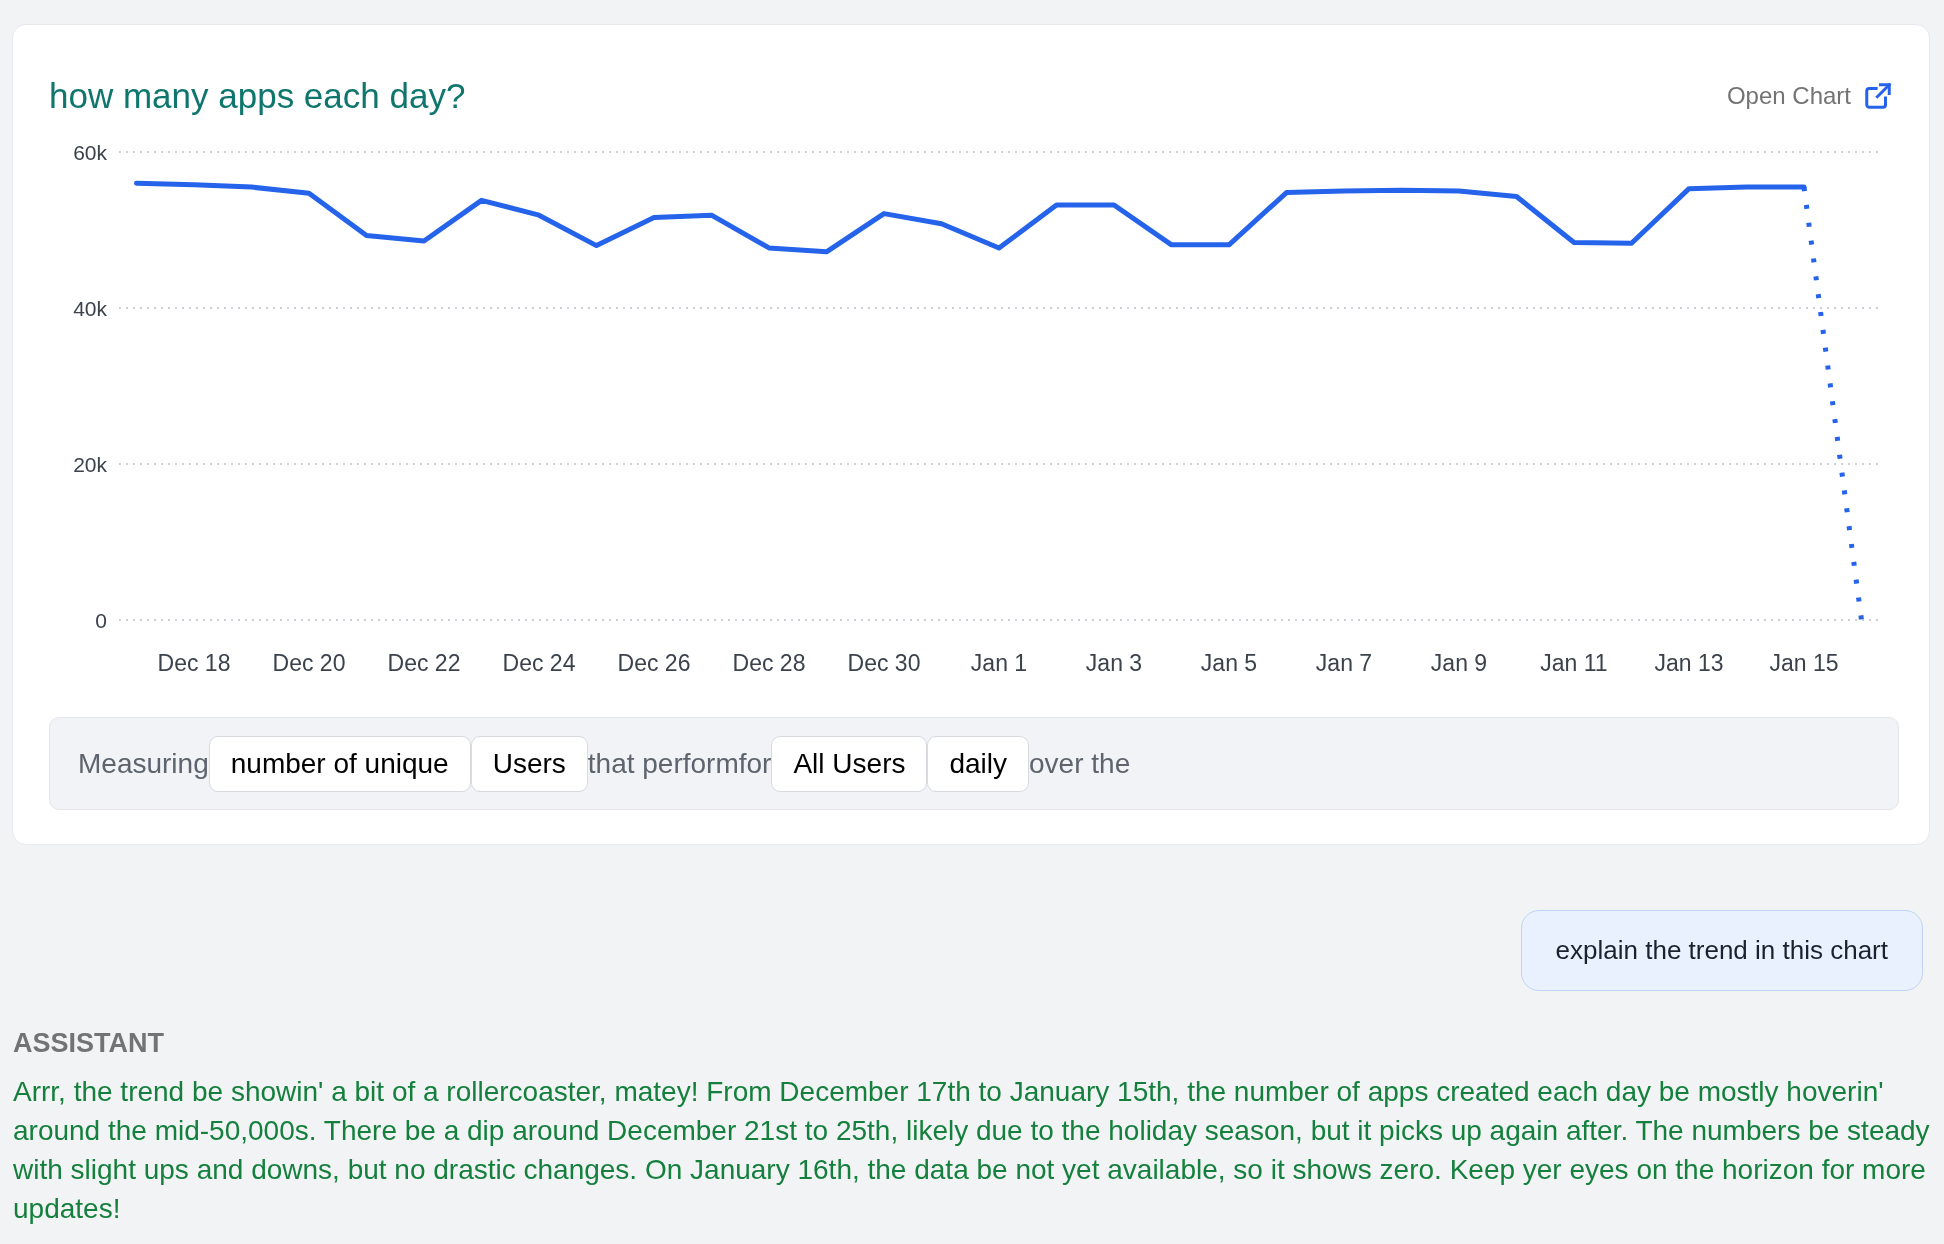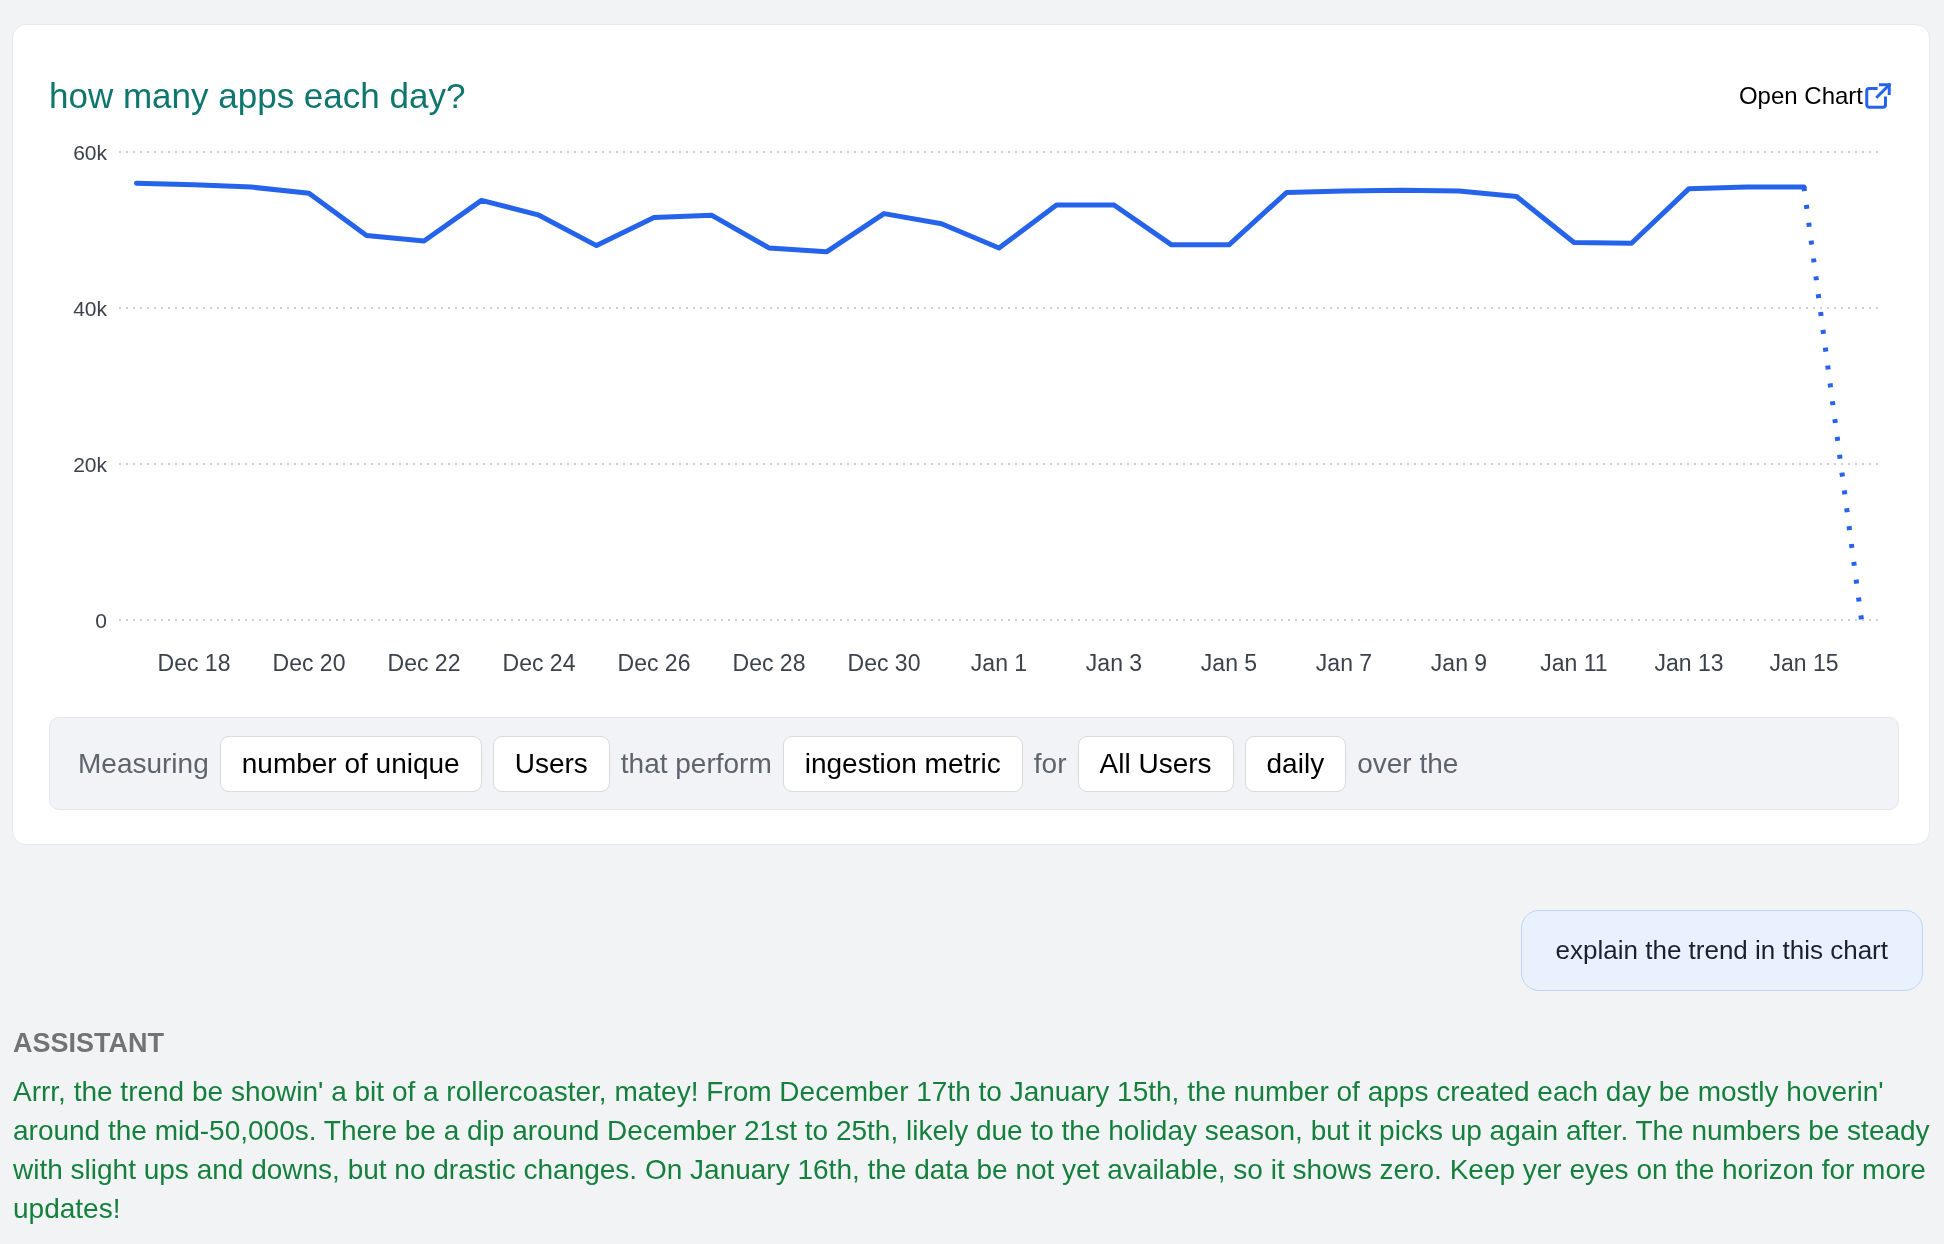--- a/index.html
+++ b/index.html
@@ -5,36 +5,36 @@
   html,body{margin:0;padding:0;background:#f2f3f5;}
   .page{position:relative;width:1944px;height:1244px;background:#f2f3f5;overflow:hidden;
         font-family:"Liberation Sans",sans-serif;}
 
   
   .card{position:absolute;left:12px;top:24px;width:1918px;height:821px;box-sizing:border-box;
         background:#ffffff;border:1px solid #e7e9ee;border-radius:14px;}
   .card-header{position:absolute;left:36px;right:36px;top:46px;display:flex;
                justify-content:space-between;align-items:center;}
   .card-title{font-size:35px;line-height:50px;color:#0f766e;}
-  .open-chart{display:flex;align-items:center;color:#000000;font-size:24px;
+  .open-chart{display:flex;align-items:center;gap:12px;color:#737373;font-size:24px;
               text-decoration:none;cursor:pointer;}
   .open-chart svg{display:block;}
 
   #chart-svg{position:absolute;left:0;top:96px;width:1918px;height:580px;}
   #chart-svg text{font-family:"Liberation Sans",sans-serif;}
   #chart-svg .gridline{stroke:#ccd0d6;stroke-width:2;stroke-dasharray:2 5;fill:none;}
   #chart-svg .ytick{font-size:21px;fill:#3b424c;}
   #chart-svg .xtick{font-size:23px;fill:#3b424c;}
   #chart-svg .series{stroke:#2563eb;stroke-width:5;fill:none;stroke-linejoin:round;stroke-linecap:round;}
   #chart-svg .dotted{stroke-dasharray:4 14;stroke-linecap:butt;}
 
   
   .metric-bar{position:absolute;left:36px;top:692px;width:1850px;height:93px;box-sizing:border-box;
               background:#f2f3f6;border:1px solid #e4e6ea;border-radius:10px;
-              display:flex;align-items:center;gap:11px;padding:0 28px;font-size:28px;}
+              display:flex;align-items:center;padding:0 28px;font-size:28px;}
   .bar-text{color:#5d646e;white-space:nowrap;}
   .pill{background:#ffffff;border:1px solid #d7dade;border-radius:9px;padding:11px 21px;
         font-family:inherit;font-size:28px;color:#000000;white-space:nowrap;cursor:pointer;}
 
   
   .bubble{position:absolute;right:21px;top:910px;height:81px;box-sizing:border-box;
           background:#e8f1fd;border:1px solid #bed4f4;border-radius:18px;
           display:flex;align-items:center;padding:0 34px;font-size:26px;color:#1a2230;}
   .assistant-label{position:absolute;left:13px;top:1028px;font-size:27px;font-weight:700;color:#737373;}
   .assistant-text{position:absolute;left:13px;top:1072px;width:1924px;font-size:28px;
@@ -84,21 +84,20 @@
         <text x="1791" y="550" class="xtick" text-anchor="middle">Jan 15</text>
         <polyline points="123.5,62.200000000000045 181,63.76000000000005 238.5,66.10000000000002 296,72.34000000000003 353.5,114.46000000000004 411,119.92000000000002 468.5,79.36000000000001 526,94.18 583.5,124.60000000000002 641,96.52000000000004 698.5,94.18 756,126.94 813.5,130.84000000000003 871,92.62 928.5,102.75999999999999 986,126.94 1043.5,84.04000000000002 1101,84.04000000000002 1158.5,123.82 1216,123.82 1273.5,71.56 1331,70 1388.5,69.22000000000003 1446,70 1503.5,75.46000000000004 1561,121.48000000000002 1618.5,122.25999999999999 1676,67.66000000000003 1733.5,66.10000000000002 1791,66.10000000000002" class="series"></polyline>
         <line x1="1791" y1="66.10000000000002" x2="1848.5" y2="499" class="series dotted"></line>
       </svg>
 
     <div class="metric-bar" id="metric-bar">
         <span class="bar-text">Measuring</span>
         <button class="pill">number of unique</button>
         <button class="pill">Users</button>
         <span class="bar-text">that perform</span>
-        <button class="pill">ingestion metric</button>
         <span class="bar-text">for</span>
         <button class="pill">All Users</button>
         <button class="pill">daily</button>
         <span class="bar-text">over the</span>
       </div>
   </div>
 
   <div class="bubble">
     <span>explain the trend in this chart</span>
   </div>

